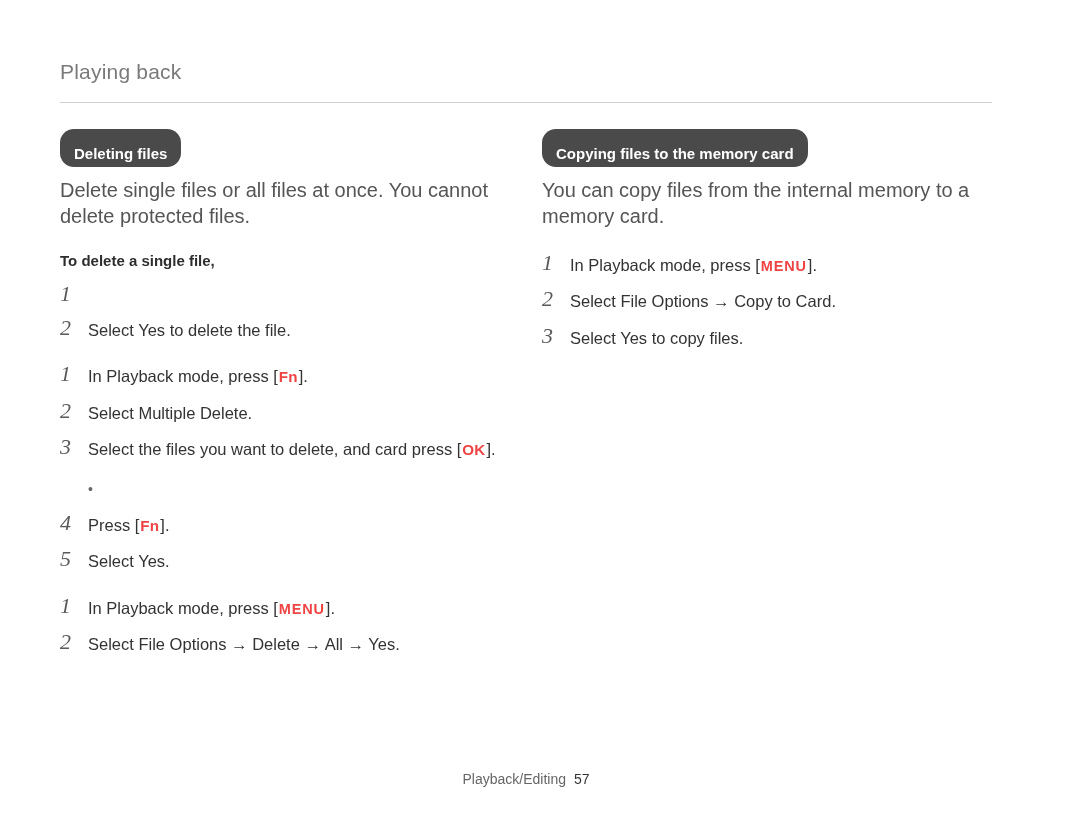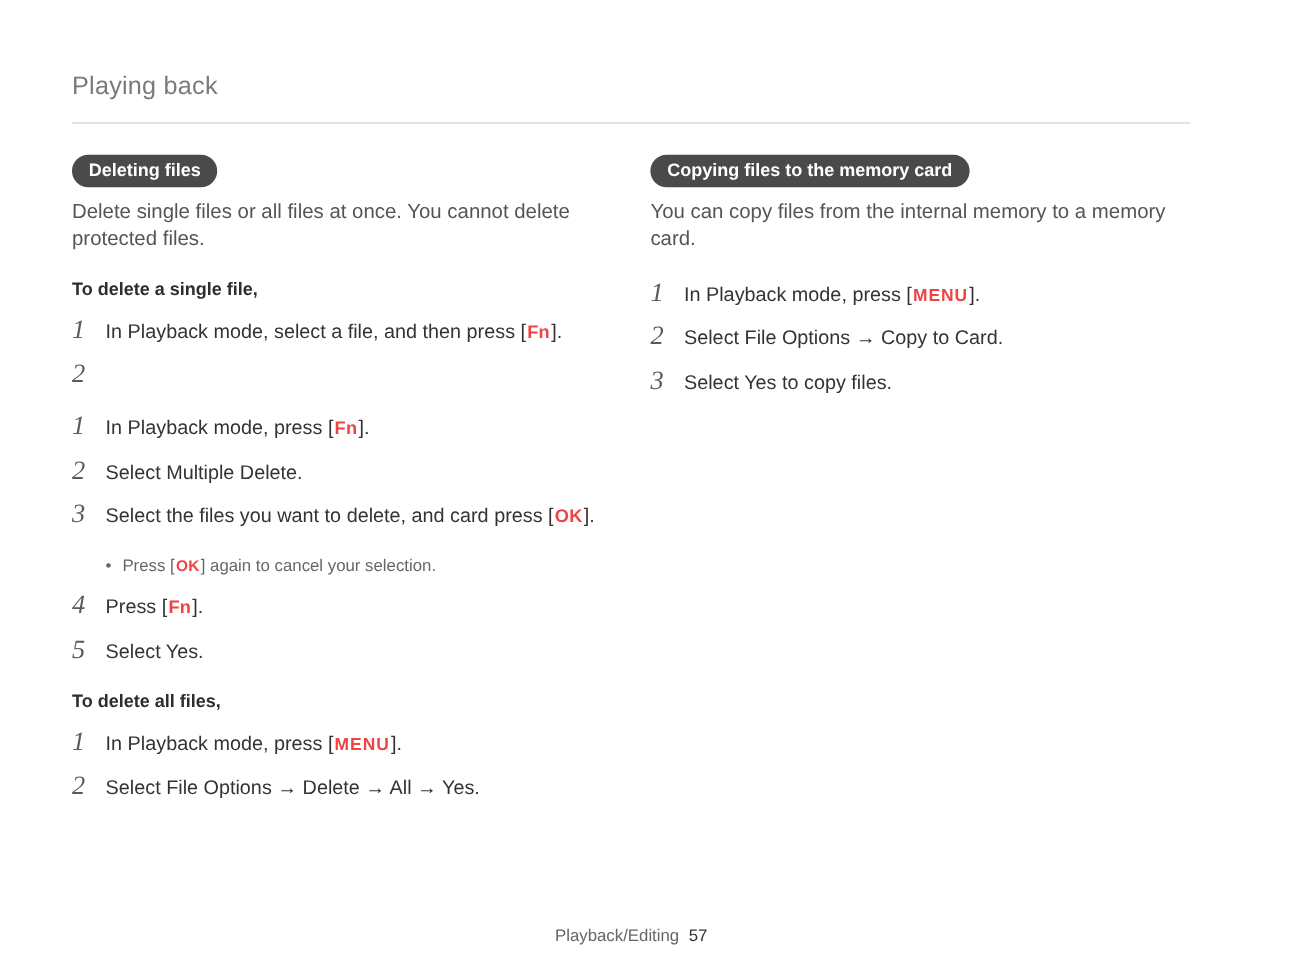--- a/index.html
+++ b/index.html
@@ -37,26 +37,26 @@
   .col {
     flex: 1;
     min-width: 0;
   }
   .pill {
     display: inline-block;
     background: #4a4a4a;
     color: #ffffff;
     font-size: 15px;
     font-weight: 600;
-    padding: 5px 14px 5px 14px;
+    padding: 16px 14px 5px 14px;
     border-radius: 14px;
     margin-bottom: 10px;
   }
   .body-text {
-    font-size: 17px;
+    font-size: 20px;
     line-height: 1.32;
     color: #555;
     margin-bottom: 22px;
   }
   .sub-heading {
     font-size: 15px;
     font-weight: 700;
     color: #2d2d2d;
     margin-bottom: 14px;
     margin-top: 6px;
@@ -147,26 +147,26 @@
     <div class="col">
 
       <div class="pill">Deleting files</div>
       <div class="body-text">Delete single files or all files at once. You cannot delete protected files.</div>
 
       
       <div class="sub-heading">To delete a single file,</div>
       <ol class="steps">
         <li class="step">
           <span class="num">1</span>
-          <span class="txt">
-            <span>In Playback mode, select a file, and then press [</span><span class="btn-label">Fn</span><span>].</span>
-          </span>
-        </li>
-        <li class="step">
-          <span class="num">2</span>
+        </li>
+        <li class="step">
+          <span class="num">2</span>
+          <span class="txt">
+            <span>Select </span><strong>Yes</strong><span> to delete the file.</span>
+          </span>
         </li>
       </ol>
 
       
       <ol class="steps">
         <li class="step">
           <span class="num">1</span>
           <span class="txt">
             <span>In Playback mode, press [</span><span class="btn-label">Fn</span><span>].</span>
           </span>
@@ -180,42 +180,38 @@
         <li class="step">
           <span class="num">3</span>
           <span class="txt">
             <span>Select the files you want to delete, and card press [</span><span class="btn-label">OK</span><span>].</span>
           </span>
         </li>
       </ol>
       <div class="sub-bullet">
         <div class="bline">
           <span class="bullet-dot">•</span>
-          <span>
-            <span>Press [</span><span class="btn-label">OK</span><span>] again to cancel your selection.</span>
-          </span>
         </div>
       </div>
       <ol class="steps">
         <li class="step">
           <span class="num">4</span>
           <span class="txt">
             <span>Press [</span><span class="btn-label">Fn</span><span>].</span>
           </span>
         </li>
         <li class="step">
           <span class="num">5</span>
           <span class="txt">
             <span>Select </span><strong>Yes</strong><span>.</span>
           </span>
         </li>
       </ol>
 
       
-      <div class="sub-heading">To delete all files,</div>
       <ol class="steps">
         <li class="step">
           <span class="num">1</span>
           <span class="txt">
             <span>In Playback mode, press [</span><span class="btn-label menu">MENU</span><span>].</span>
           </span>
         </li>
         <li class="step">
           <span class="num">2</span>
           <span class="txt">

